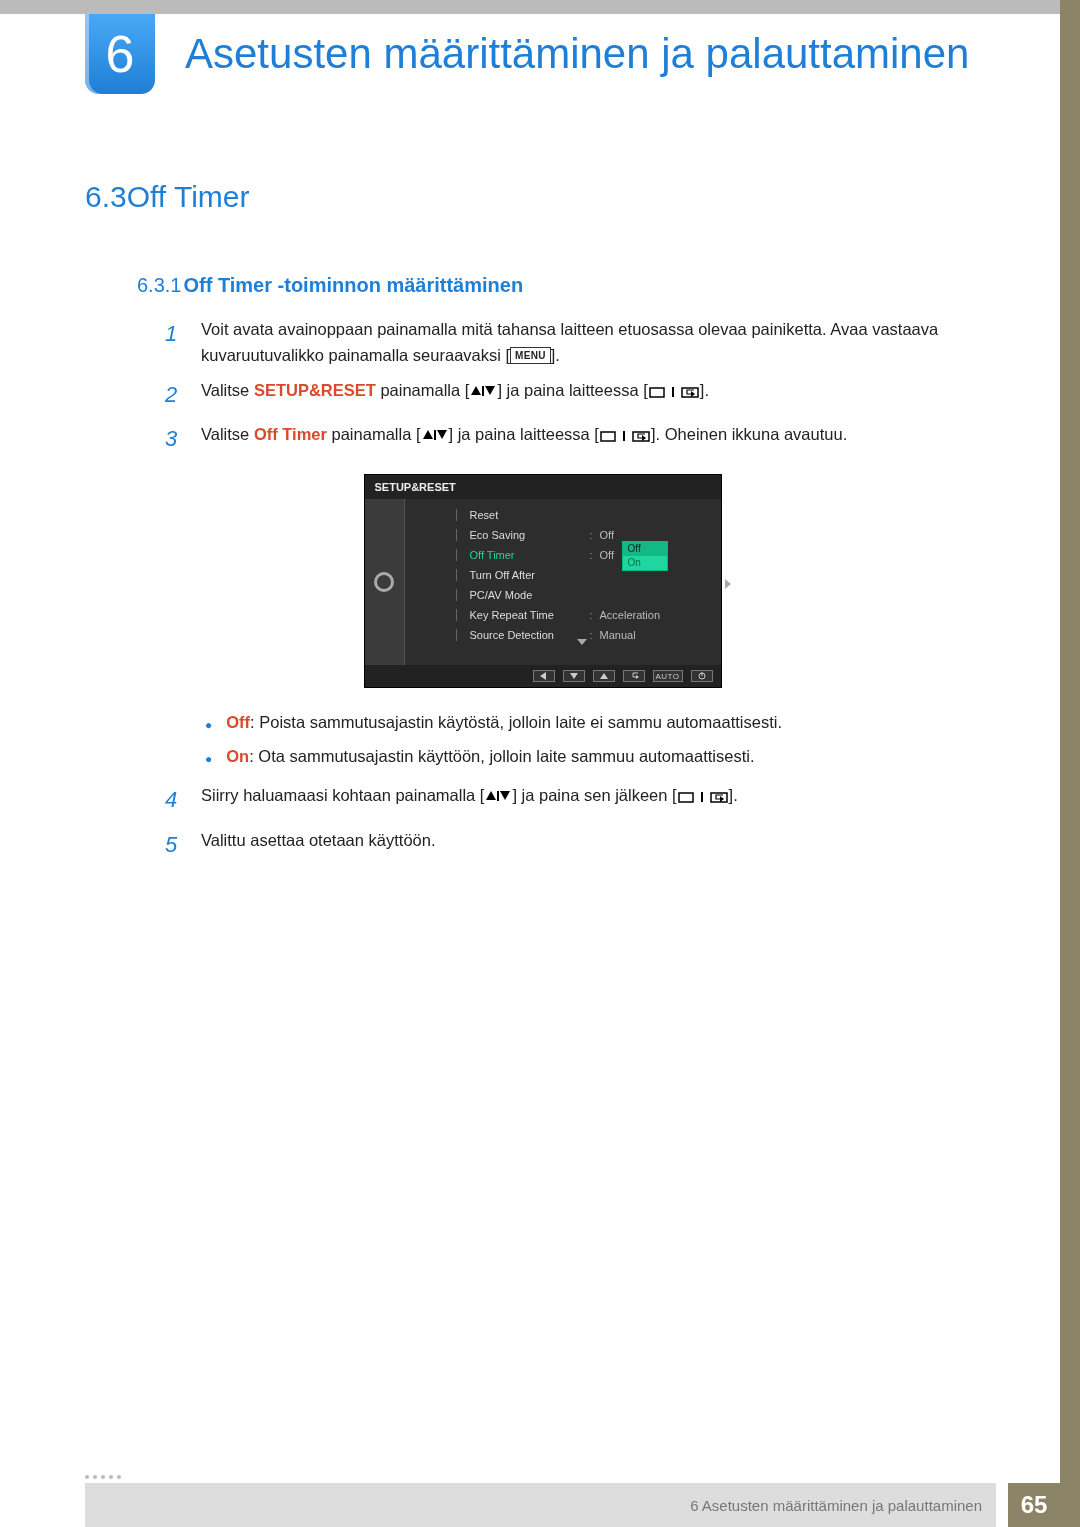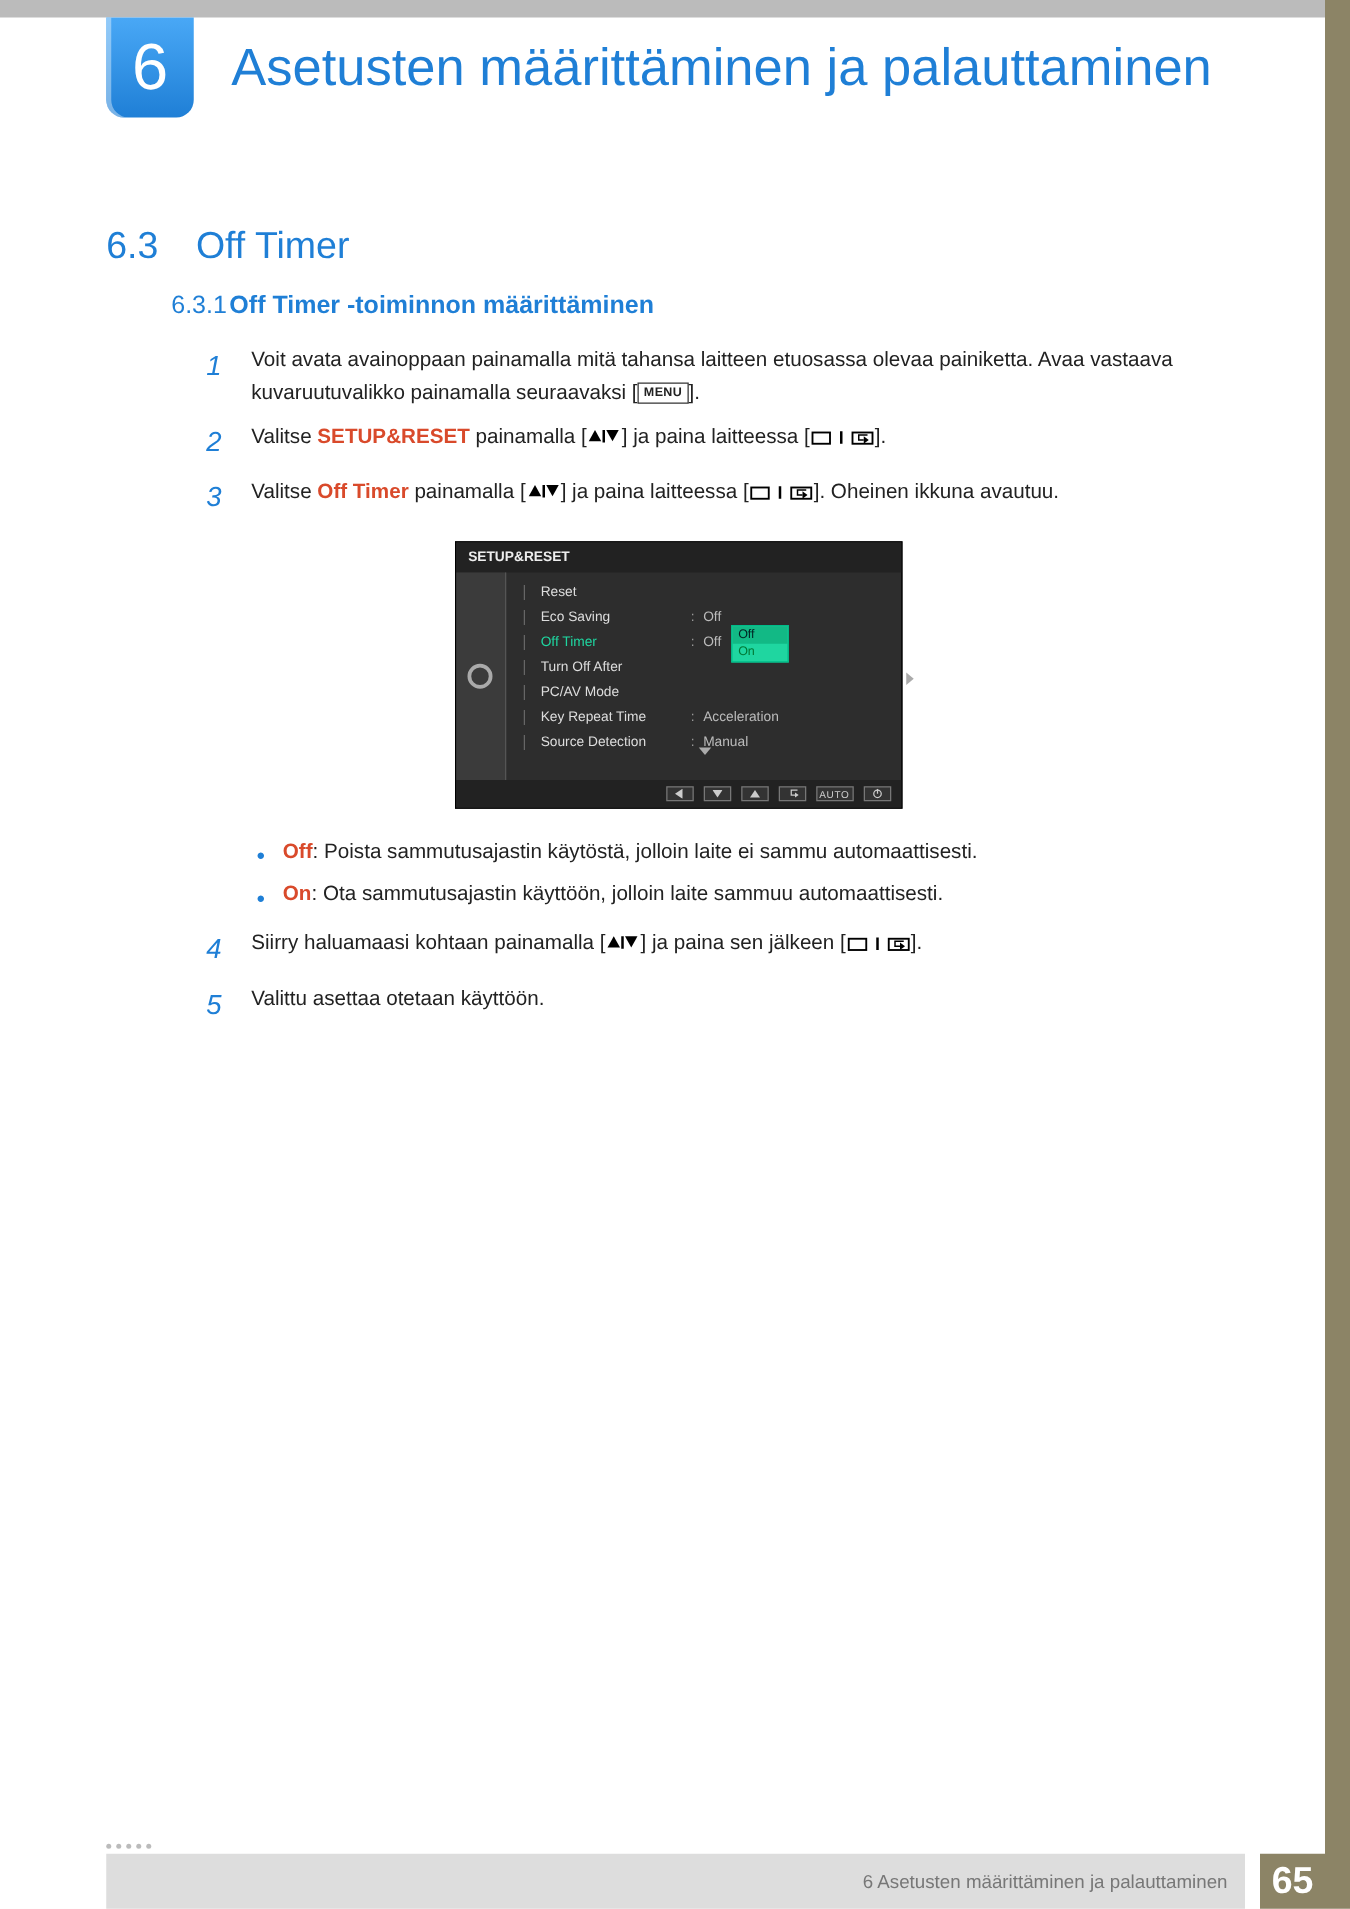--- a/index.html
+++ b/index.html
@@ -35,21 +35,21 @@
     position: absolute;
     top: 30px; left: 185px;
     color: #1f7fd6;
     font-size: 42px;
     font-weight: 400;
   }
   .content {
     position: absolute;
     top: 180px; left: 85px; right: 80px;
   }
-  .section-row { display: flex; gap: 30px; margin-bottom: 19px; align-items: flex-end; }
+  .section-row { display: flex; margin-bottom: 60px; align-items: flex-end; }
   .section-number { color: #1f7fd6; font-size: 30px; font-weight: 400; }
   .section-title { color: #1f7fd6; font-size: 30px; font-weight: 400; }
   .intro { font-size: 17px; margin-left: 80px; margin-bottom: 40px; color: #222; }
   .subsection-row { display: flex; gap: 2px; margin-left: 52px; margin-bottom: 20px; }
   .subsection-number { color: #1f7fd6; font-size: 20px; font-weight: 400; }
   .subsection-title { color: #1f7fd6; font-size: 20px; font-weight: 700; }
   .step { display: flex; gap: 18px; margin-left: 80px; margin-bottom: 10px; font-size: 16.5px; line-height: 1.55; color: #222; }
   .step-num { color: #1f7fd6; font-size: 22px; font-style: italic; width: 18px; flex-shrink: 0; }
   .step-body { flex: 1; }
   .kw { color: #d94a2b; font-weight: 600; }
@@ -57,21 +57,21 @@
   .icon-updown { display: inline-flex; align-items: center; vertical-align: -2px; }
   .icon-updown svg { display: block; }
   .icon-btns { display: inline-flex; align-items: center; gap: 4px; vertical-align: -3px; }
   .icon-btns svg { display: block; }
   .osd-wrap { display: flex; justify-content: center; margin: 18px 0 22px; }
   .osd {
     width: 358px; background: #2d2d2d; border: 1px solid #000;
     font-size: 11px; color: #ccc;
   }
   .osd-title { background: #222; color: #eee; font-size: 11px; padding: 6px 10px; font-weight: 600; }
-  .osd-body { display: flex; }
+  .osd-body { display: flex; gap: 37px; }
   .osd-left {
     width: 40px; background: #3b3b3b; border-right: 1px solid #555;
     display: flex; align-items: center; justify-content: center;
   }
   .osd-gear {
     width: 20px; height: 20px; border: 3px solid #aaa; border-radius: 50%;
     position: relative;
   }
   .osd-main { flex: 1; position: relative; padding: 6px 0 2px; }
   .osd-row { display: flex; align-items: center; height: 20px; padding: 0 10px 0 14px; }
@@ -108,21 +108,21 @@
   .osd-bottom .auto { width: 30px; font-size: 8px; color: #ccc; letter-spacing: .5px; }
   .bic-svg { display: block; }
   .bullets { margin-left: 120px; margin-bottom: 14px; }
   .bullet-row { display: flex; gap: 14px; margin-bottom: 8px; font-size: 16.5px; line-height: 1.55; color: #222; }
   .bullet-dot { color: #1f7fd6; font-size: 12px; margin-top: 6px; }
   .footer {
     position: absolute; bottom: 0; left: 85px; right: 20px;
     height: 44px; display: flex; align-items: stretch; gap: 12px;
   }
   .footer-track { flex: 1; background: #ddd; display: flex; align-items: center; justify-content: flex-end; padding-right: 14px; color: #777; font-size: 15px; }
-  .footer-page { width: 52px; background: #8c8466; color: #fff; display: flex; align-items: center; justify-content: center; font-size: 30px; font-weight: 700; }
+  .footer-page { width: 52px; background: #8c8466; color: #fff; display: flex; align-items: center; justify-content: center; font-size: 24px; font-weight: 700; }
   .footer-dots { position: absolute; left: 85px; bottom: 48px; display: flex; gap: 4px; }
   .footer-dots span { width: 4px; height: 4px; background: #bbb; border-radius: 50%; }
 </style>
 </head>
 <body>
 
 <div class="right-strip"></div>
 <div class="header-top-strip"></div>
 
 <div class="chapter-badge">6</div>

